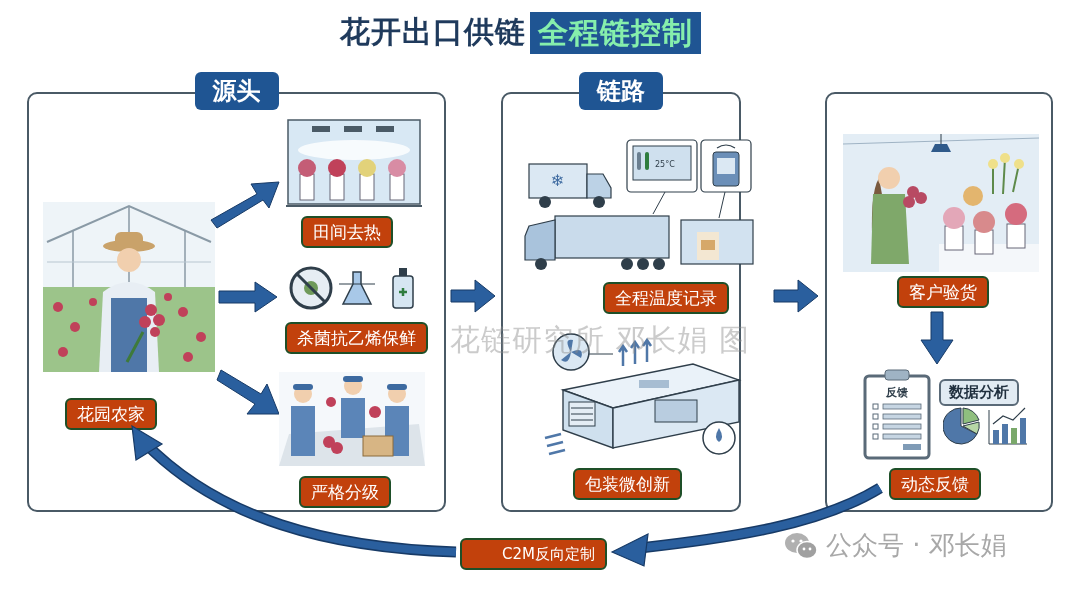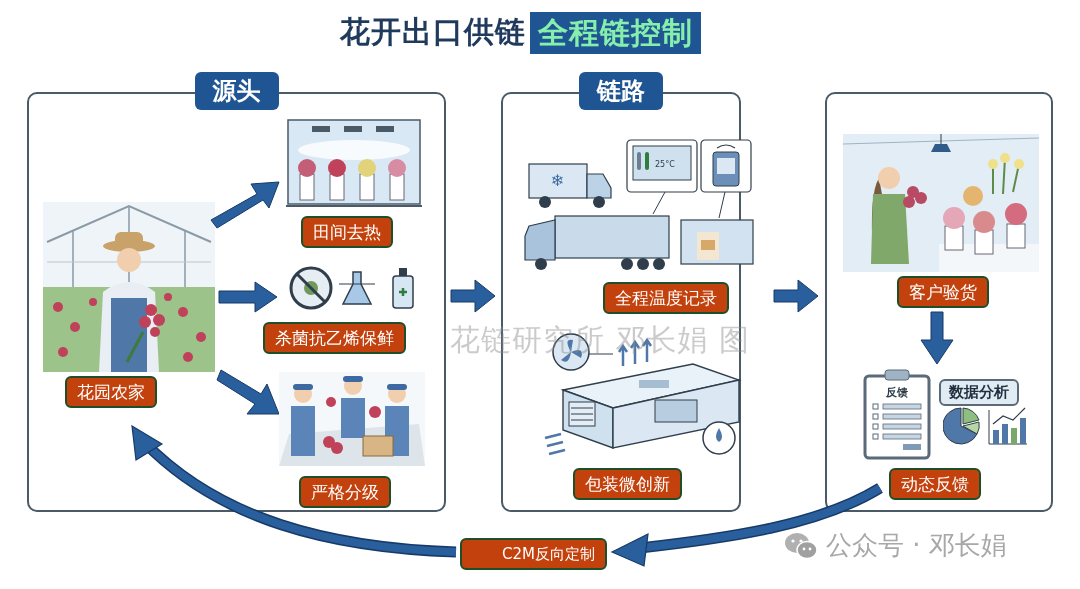--- a/index.html
+++ b/index.html
@@ -64,21 +64,21 @@
       <rect x="68" y="96" width="36" height="74" fill="#4f77a8"></rect>
       <g fill="#c0415a">
         <circle cx="108" cy="108" r="6"></circle>
           <circle cx="116" cy="118" r="6"></circle>
           <circle cx="102" cy="120" r="6"></circle>
           <circle cx="112" cy="130" r="5"></circle>
       </g>
       <line x1="100" y1="130" x2="84" y2="160" stroke="#3e7a3a" stroke-width="3"></line>
     </svg>
   </div>
-  <div class="label" style="left:36px; top:282px;">花园农家</div>
+  <div class="label" style="left:36px; top:304px;">花园农家</div>
 
   <svg style="position:absolute; left:178px; top:80px;" width="80" height="60" viewBox="0 0 80 60">
     <path d="M4,46 L50,20 L44,10 L72,8 L62,34 L56,26 L10,54 Z" fill="#2a5f9e" stroke="#173a66" stroke-width="1"></path>
   </svg>
   <svg style="position:absolute; left:188px; top:186px;" width="62" height="34" viewBox="0 0 62 34">
     <path d="M2,11 L38,11 L38,2 L60,17 L38,32 L38,23 L2,23 Z" fill="#2a5f9e" stroke="#173a66" stroke-width="1"></path>
   </svg>
   <svg style="position:absolute; left:186px; top:270px;" width="70" height="56" viewBox="0 0 70 56">
     <path d="M6,6 L46,30 L52,20 L64,50 L32,50 L40,40 L2,16 Z" fill="#2a5f9e" stroke="#173a66" stroke-width="1"></path>
   </svg>
@@ -110,21 +110,21 @@
       <circle cx="24" cy="26" r="20" fill="#e6edf3" stroke="#2f3e4a" stroke-width="3"></circle>
       <circle cx="24" cy="26" r="7" fill="#6f9a5a"></circle>
       <line x1="10" y1="12" x2="38" y2="40" stroke="#2f3e4a" stroke-width="3"></line>
       <path d="M66,10 L74,10 L74,22 L84,42 L56,42 L66,22 Z" fill="#a8c8e8" stroke="#2f3e4a" stroke-width="1.5"></path>
       <line x1="52" y1="22" x2="88" y2="22" stroke="#2f3e4a" stroke-width="1.2"></line>
       <rect x="106" y="14" width="20" height="32" rx="3" fill="#d6e6f2" stroke="#2f3e4a" stroke-width="1.5"></rect>
       <rect x="112" y="6" width="8" height="8" fill="#2f3e4a"></rect>
       <path d="M112,30 h8 M116,26 v8" stroke="#2f7d3e" stroke-width="2.5"></path>
     </svg>
   </div>
-  <div class="label" style="left:234px; top:228px;">杀菌抗乙烯保鲜</div>
+  <div class="label" style="left:256px; top:228px;">杀菌抗乙烯保鲜</div>
 
   <div class="illus" style="left:250px; top:278px; width:146px; height:94px;">
     <svg width="146" height="94" viewBox="0 0 146 94">
       <rect x="0" y="0" width="146" height="94" fill="#f5f8fb"></rect>
       <polygon points="10,62 140,52 146,94 0,94" fill="#dde4ea"></polygon>
       <g fill="#f1cfae">
           <circle cx="24" cy="22" r="9"></circle>
           <circle cx="74" cy="14" r="9"></circle>
           <circle cx="118" cy="22" r="9"></circle>
         </g>

